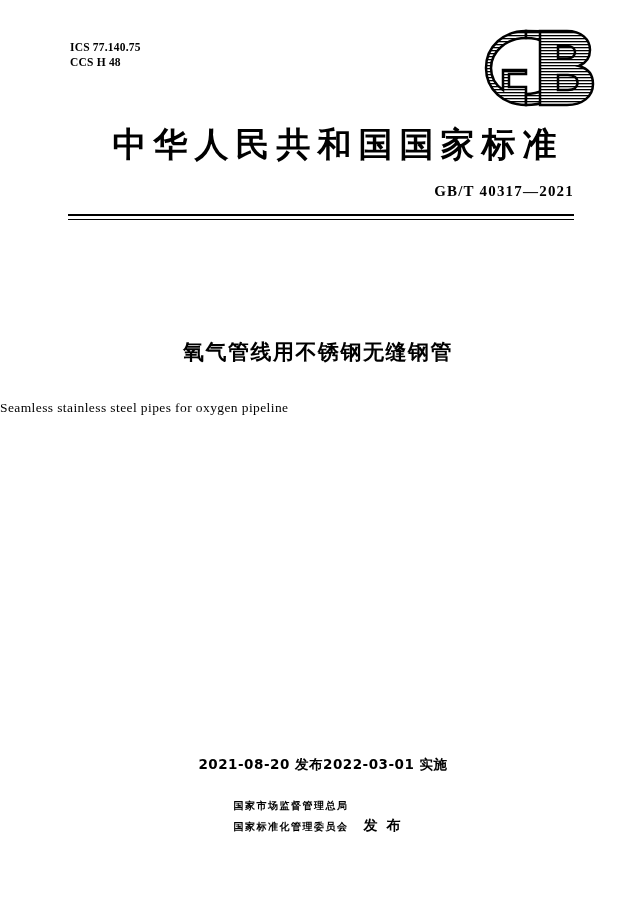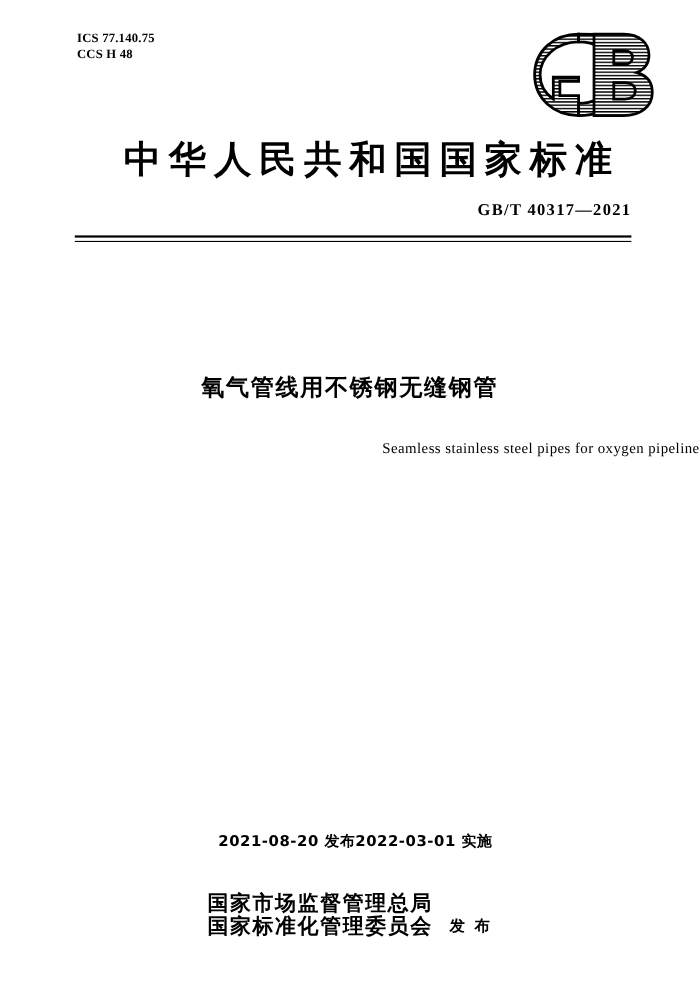--- a/index.html
+++ b/index.html
@@ -26,21 +26,21 @@
   .header-row {
     position: absolute;
     left: 70px;
     top: 24px;
     right: 40px;
     height: 110px;
   }
   .ics-block {
     position: absolute;
     left: 0;
-    top: 4px;
+    top: 16px;
     font-family: "Liberation Serif", serif;
     font-weight: bold;
     font-size: 11.5px;
     line-height: 15px;
     letter-spacing: 0.2px;
   }
   .ics-block div {
     white-space: nowrap;
   }
 
@@ -101,21 +101,21 @@
     font-family: "DejaVu Sans", sans-serif;
     font-weight: bold;
     font-size: 21px;
     letter-spacing: 1.5px;
   }
   .doc-title-en {
     position: absolute;
     left: 0;
     right: 0;
     top: 400px;
-    text-align: right;
+    text-align: left;
     font-family: "Liberation Serif", serif;
     font-size: 13.5px;
     letter-spacing: 0.4px;
   }
 
   
   .date-row {
     position: absolute;
     left: 76px;
     right: 66px;
@@ -135,26 +135,25 @@
     left: 0;
     right: 0;
     top: 795px;
     display: flex;
     justify-content: center;
     align-items: center;
   }
   .publisher-names {
     font-family: "DejaVu Sans", sans-serif;
     font-weight: bold;
-    font-size: 19px;
+    font-size: 10px;
     line-height: 21px;
     letter-spacing: 1.5px;
     text-align: center;
     white-space: nowrap;
-    margin-top: 16px;
   }
   .publisher-verb {
     font-family: "DejaVu Sans", sans-serif;
     font-weight: bold;
     font-size: 14px;
     letter-spacing: 2px;
     margin-left: 15px;
     align-self: flex-end;
     padding-bottom: 2px;
     white-space: nowrap;

